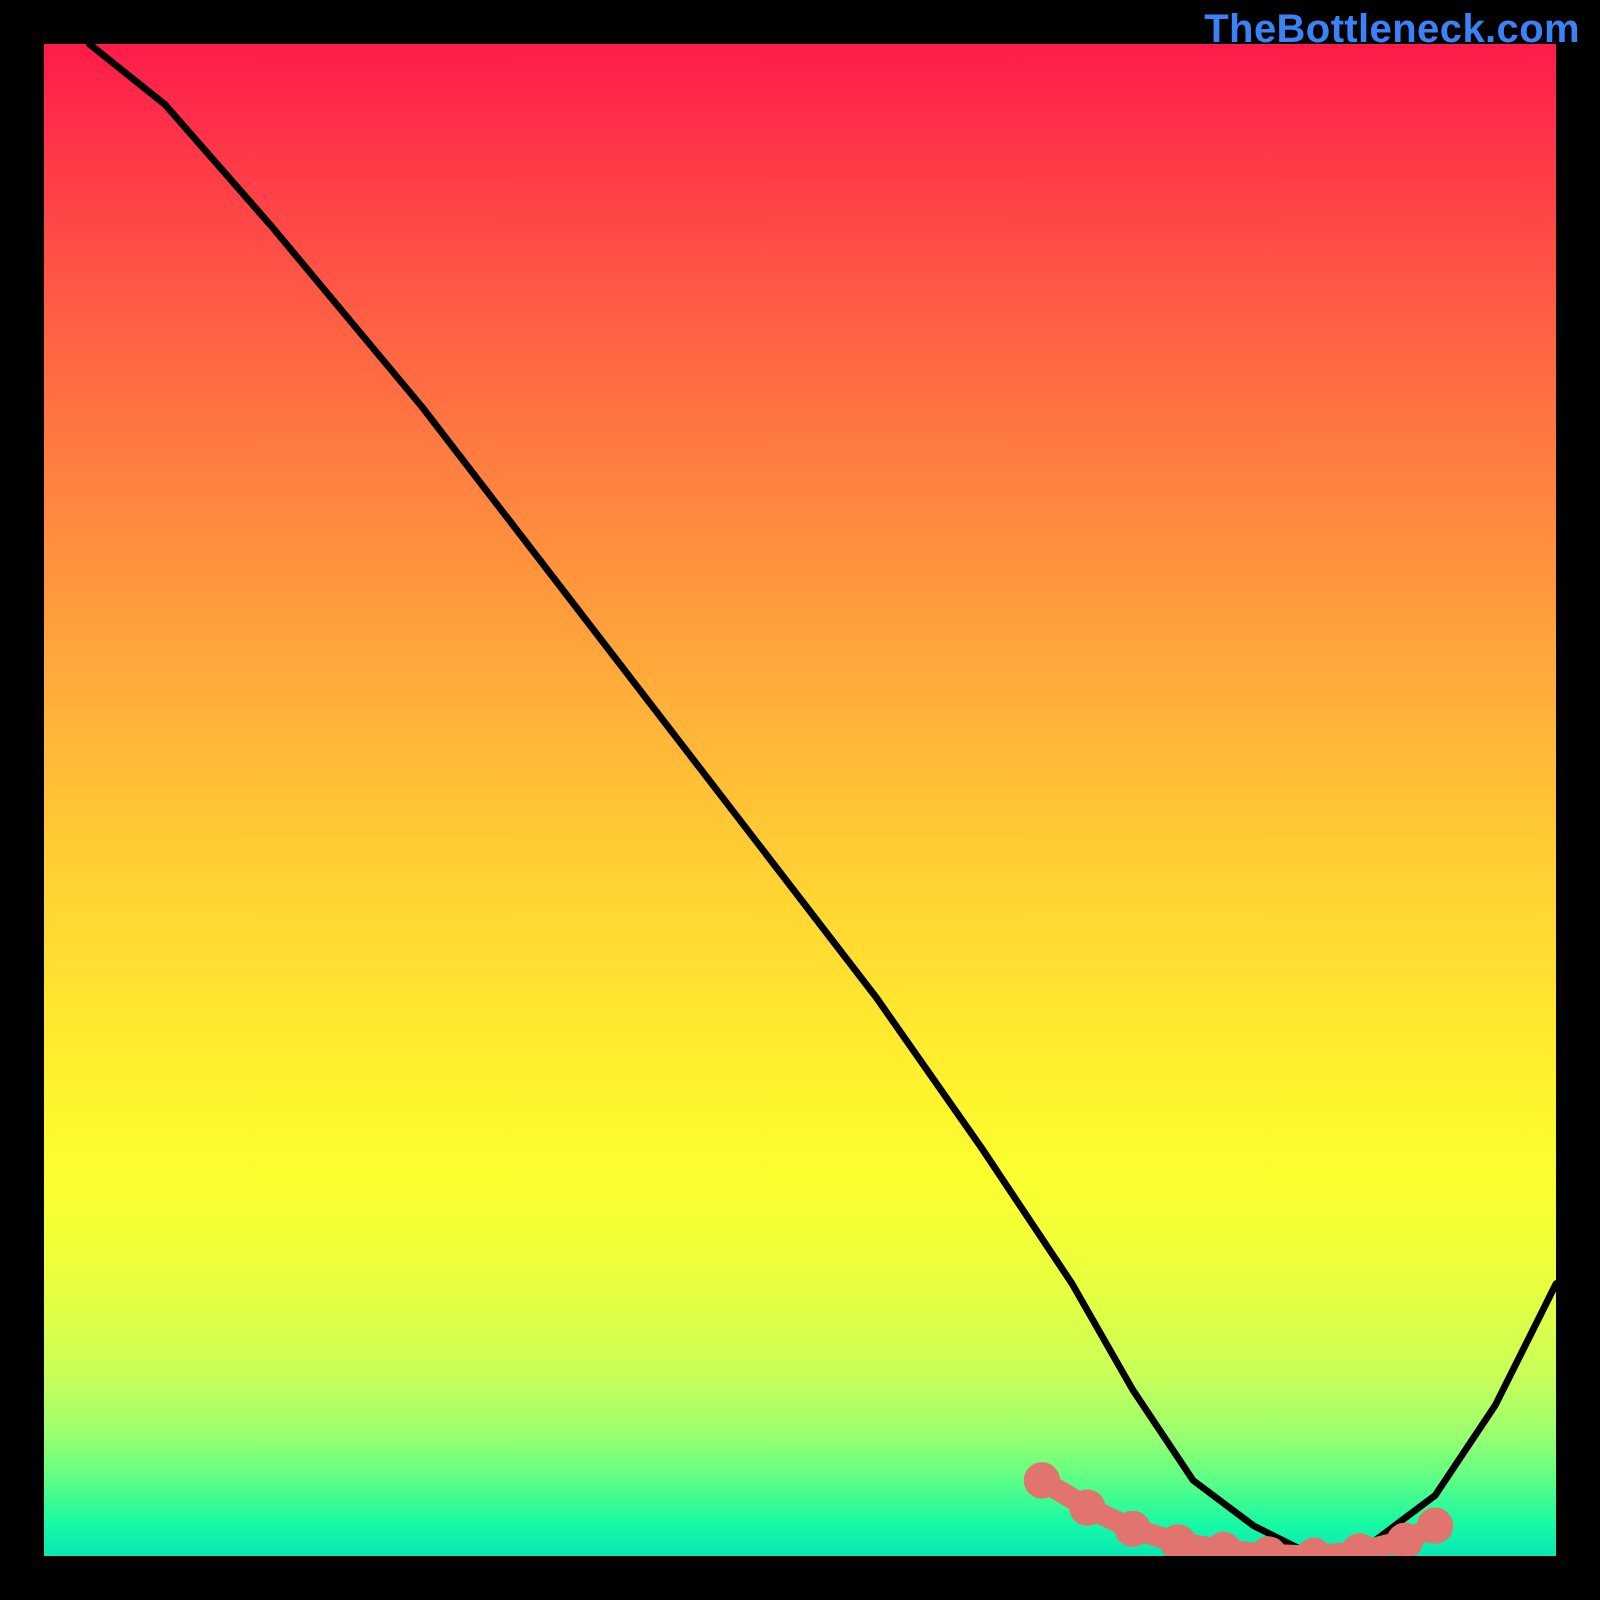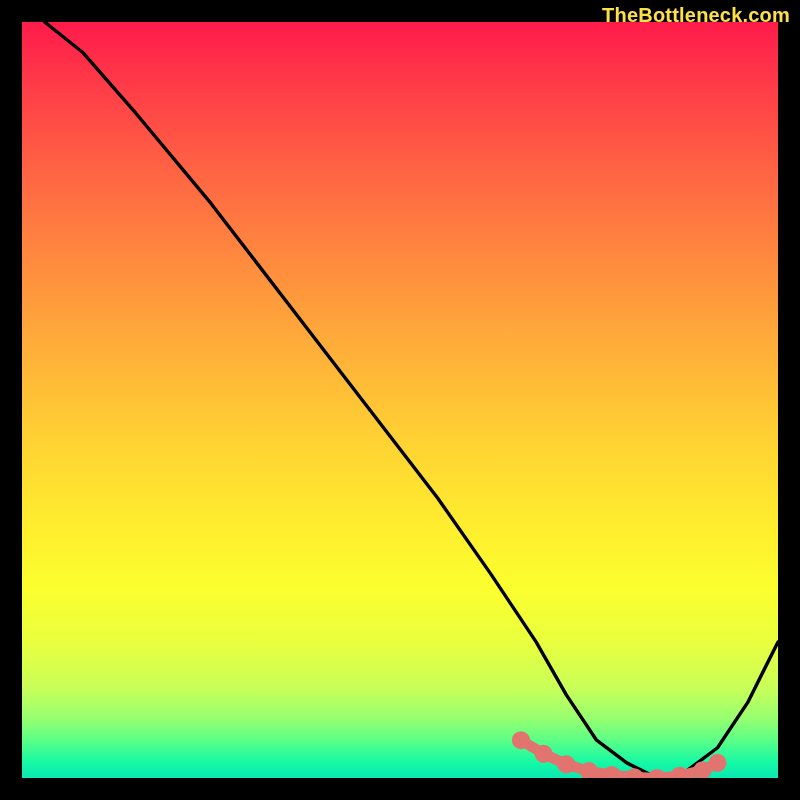--- a/index.html
+++ b/index.html
@@ -14,21 +14,21 @@
   .wrap {
     position: relative;
     width: 800px;
     height: 800px;
     background: #000;
   }
   .watermark {
     position: absolute;
     top: 4px;
     right: 10px;
-    color: #fde047;
+    color: #3b82f6;
     font-size: 20px;
     font-weight: 600;
     letter-spacing: 0.2px;
     z-index: 3;
     user-select: none;
   }
   
   .plot {
     position: absolute;
     left: 22px;

